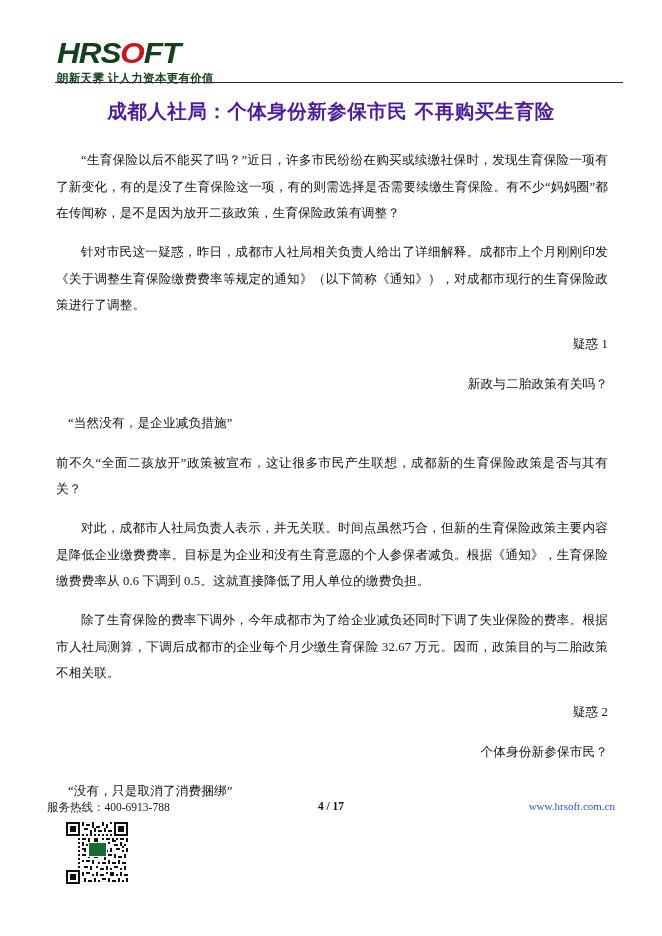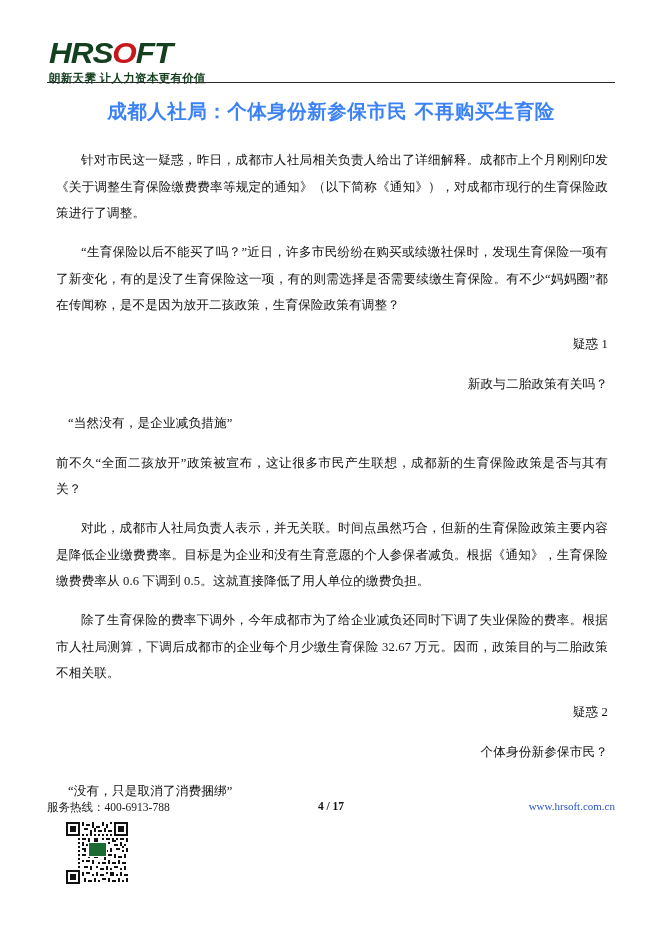--- a/index.html
+++ b/index.html
@@ -17,21 +17,21 @@
   .page {
     position: relative;
     width: 662px;
     height: 936px;
     box-sizing: border-box;
   }
 
   
   .header {
     position: absolute;
-    left: 0;
+    left: 8px;
     top: 0;
     width: 608px;
     height: 86px;
   }
   .logo-block {
     position: absolute;
     left: 49px;
     top: 38px;
   }
   .logo-wordmark {
@@ -73,21 +73,21 @@
     position: absolute;
     left: 47px;
     top: 97px;
     width: 568px;
     text-align: center;
     font-family: "DejaVu Serif", "Liberation Serif", serif;
     font-weight: bold;
     font-size: 19.5px;
     line-height: 30px;
     letter-spacing: 0.5px;
-    color: #3b82f6;
+    color: #4c1d95;
   }
 
   
   .body-area {
     position: absolute;
     left: 56px;
     top: 147px;
     width: 552px;
   }
   p.para {
@@ -185,22 +185,22 @@
     <div class="logo-block">
       <div class="logo-wordmark"><span>HRS</span><span class="o-red">O</span><span>FT</span></div>
       <div class="logo-tagline">朗新天霁 让人力资本更有价值</div>
     </div>
     <div class="header-rule"></div>
   </div>
 
   <div class="doc-title">成都人社局：个体身份新参保市民 不再购买生育险</div>
 
   <div class="body-area">
+    <p class="para indent">“生育保险以后不能买了吗？”近日，许多市民纷纷在购买或续缴社保时，发现生育保险一项有了新变化，有的是没了生育保险这一项，有的则需选择是否需要续缴生育保险。有不少“妈妈圈”都在传闻称，是不是因为放开二孩政策，生育保险政策有调整？</p>
     <p class="para indent">针对市民这一疑惑，昨日，成都市人社局相关负责人给出了详细解释。成都市上个月刚刚印发《关于调整生育保险缴费费率等规定的通知》（以下简称《通知》），对成都市现行的生育保险政策进行了调整。</p>
-    <p class="para indent">“生育保险以后不能买了吗？”近日，许多市民纷纷在购买或续缴社保时，发现生育保险一项有了新变化，有的是没了生育保险这一项，有的则需选择是否需要续缴生育保险。有不少“妈妈圈”都在传闻称，是不是因为放开二孩政策，生育保险政策有调整？</p>
     <p class="para short">疑惑 1</p>
     <p class="para short">新政与二胎政策有关吗？</p>
     <p class="para quote">“当然没有，是企业减负措施”</p>
     <p class="para">前不久“全面二孩放开”政策被宣布，这让很多市民产生联想，成都新的生育保险政策是否与其有关？</p>
     <p class="para indent">对此，成都市人社局负责人表示，并无关联。时间点虽然巧合，但新的生育保险政策主要内容是降低企业缴费费率。目标是为企业和没有生育意愿的个人参保者减负。根据《通知》，生育保险缴费费率从 0.6 下调到 0.5。这就直接降低了用人单位的缴费负担。</p>
     <p class="para indent">除了生育保险的费率下调外，今年成都市为了给企业减负还同时下调了失业保险的费率。根据市人社局测算，下调后成都市的企业每个月少缴生育保险 32.67 万元。因而，政策目的与二胎政策不相关联。</p>
     <p class="para short">疑惑 2</p>
     <p class="para short">个体身份新参保市民？</p>
     <p class="para quote">“没有，只是取消了消费捆绑”</p>
   </div>

